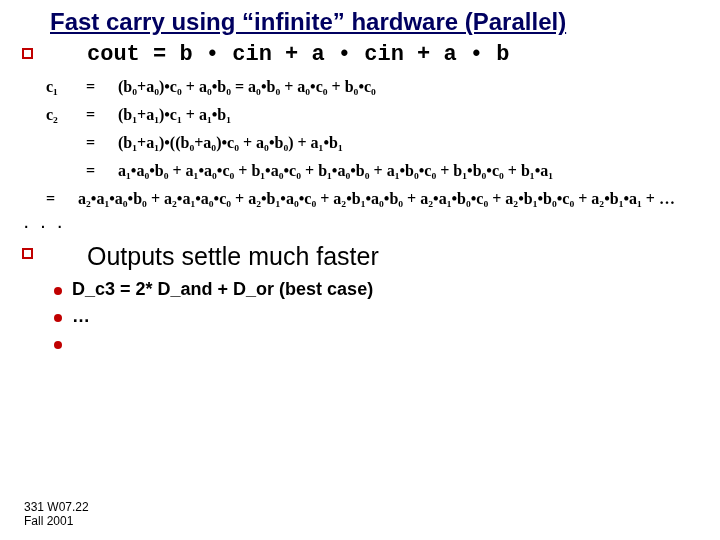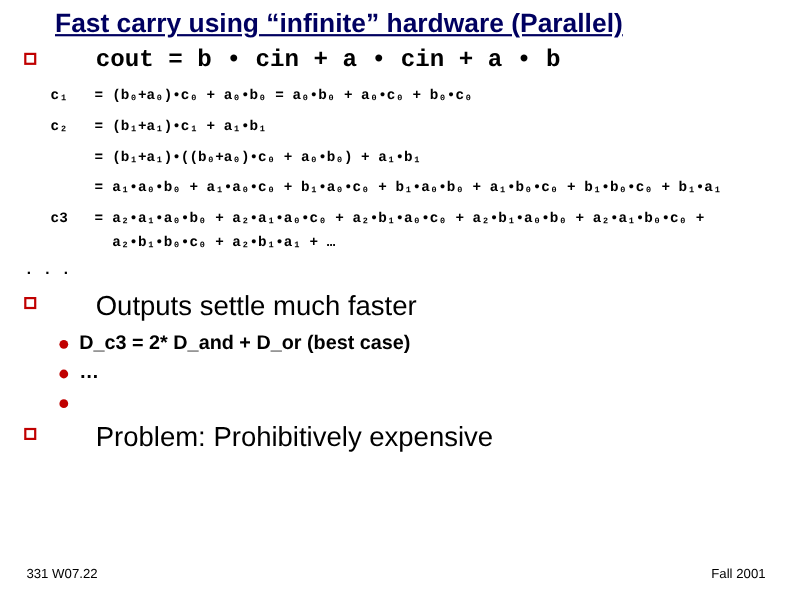--- a/index.html
+++ b/index.html
@@ -50,40 +50,41 @@
     flex: 0 0 auto;
   }
   .mono-main {
     font-family: "Courier New", monospace;
     font-weight: bold;
     font-size: 22px;
     line-height: 26px;
   }
   .eqs {
     margin: 8px 0 0 24px;
-    font-family: Liberation Mono, monospace;
+    font-family: Liberation Serif, serif;
     font-weight: bold;
-    font-size: 13px;
+    font-size: 16px;
     line-height: 22px;
   }
   .eq-row {
     display: flex;
     margin-bottom: 6px;
   }
   .eq-lhs {
     width: 40px;
     flex: 0 0 auto;
   }
   .eq-eq {
     width: 16px;
     flex: 0 0 auto;
   }
   .eq-rhs {
     flex: 1 1 auto;
     word-break: break-word;
+    margin-left: 16px;
   }
   .ellips {
     font-family: "Courier New", monospace;
     font-weight: bold;
     font-size: 14px;
     margin: 6px 0 10px 0;
   }
   .body-text {
     font-size: 25px;
   }
@@ -98,20 +99,21 @@
   }
   .footer {
     position: absolute;
     bottom: 12px;
     left: 24px;
     right: 24px;
     display: flex;
     justify-content: space-between;
     font-size: 12px;
     color: #000;
+    flex-direction: column;
   }
 </style>
 </head>
 <body>
 
 <div class="slide">
 
   <div class="title">Fast carry using “infinite” hardware (Parallel)</div>
 
   <div class="row">
@@ -134,21 +136,20 @@
       <div class="eq-lhs"></div>
       <div class="eq-eq">=</div>
       <div class="eq-rhs">(b₁+a₁)•((b₀+a₀)•c₀ + a₀•b₀) + a₁•b₁</div>
     </div>
     <div class="eq-row">
       <div class="eq-lhs"></div>
       <div class="eq-eq">=</div>
       <div class="eq-rhs">a₁•a₀•b₀ + a₁•a₀•c₀ + b₁•a₀•c₀ + b₁•a₀•b₀ + a₁•b₀•c₀ + b₁•b₀•c₀ + b₁•a₁</div>
     </div>
     <div class="eq-row">
-      <div class="eq-lhs">c3</div>
       <div class="eq-eq">=</div>
       <div class="eq-rhs">a₂•a₁•a₀•b₀ + a₂•a₁•a₀•c₀ + a₂•b₁•a₀•c₀ + a₂•b₁•a₀•b₀ + a₂•a₁•b₀•c₀ + a₂•b₁•b₀•c₀ + a₂•b₁•a₁ + …</div>
     </div>
   </div>
 
   <div class="ellips">. . .</div>
 
   <div class="row">
     <div class="bullet-sq"></div>
     <div class="body-text">Outputs settle much faster</div>
@@ -161,23 +162,19 @@
     </div>
     <div class="sub-item">
       <div class="bullet-dot"></div>
       <div>…</div>
     </div>
     <div class="sub-item">
       <div class="bullet-dot"></div>
     </div>
   </div>
 
-  <div class="row">
-    <div class="bullet-sq"></div>
-    <div class="body-text">Problem: Prohibitively expensive</div>
-  </div>
 
   <div class="footer">
     <span>331 W07.22</span>
     <span>Fall 2001</span>
   </div>
 
 </div>
 
 </body></html>

